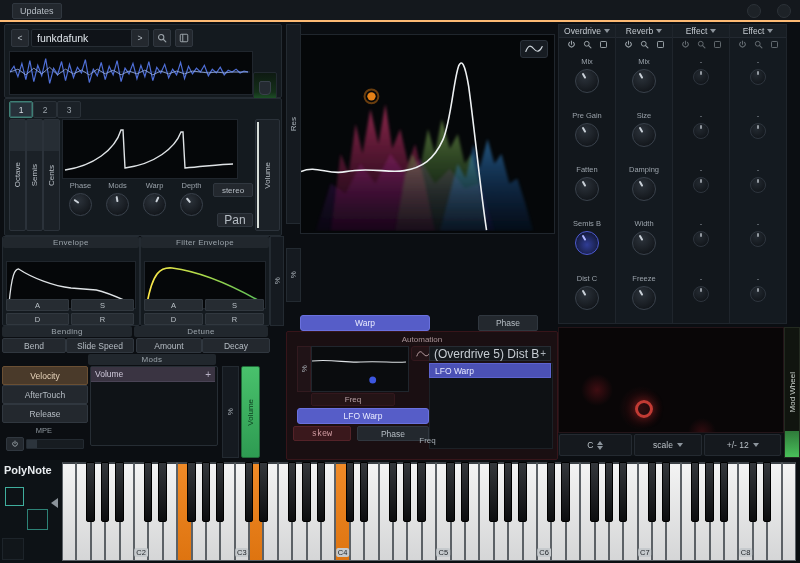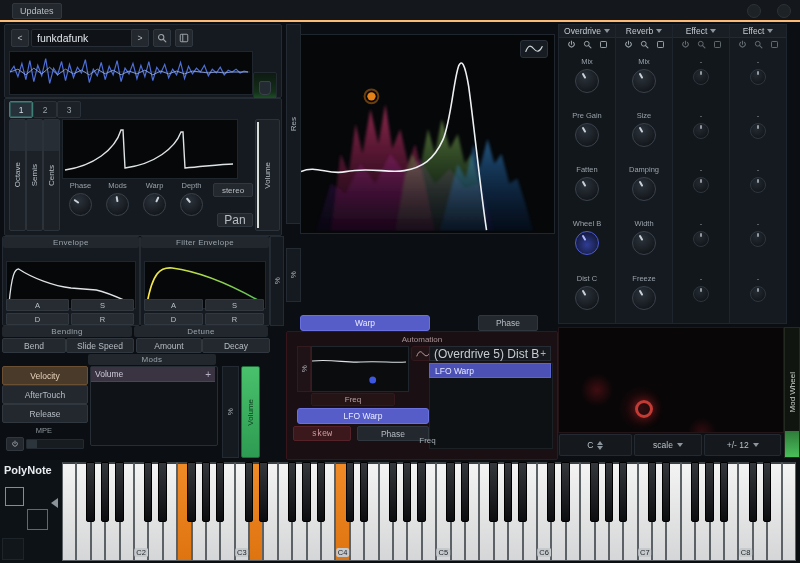--- a/index.html
+++ b/index.html
@@ -436,21 +436,21 @@
             <i class="tick"></i>
           </div>
         </div>
         <div class="fx-cell">
           <span class="fx-lab">Fatten</span>
           <div class="knob k-fx">
             <i class="tick"></i>
           </div>
         </div>
         <div class="fx-cell">
-          <span class="fx-lab">Wheel B</span>
+          <span class="fx-lab">Semis B</span>
           <div class="knob k-fx k-blue">
             <i class="tick"></i>
           </div>
         </div>
         <div class="fx-cell">
           <span class="fx-lab">Dist C</span>
           <div class="knob k-fx">
             <i class="tick"></i>
           </div>
         </div>

